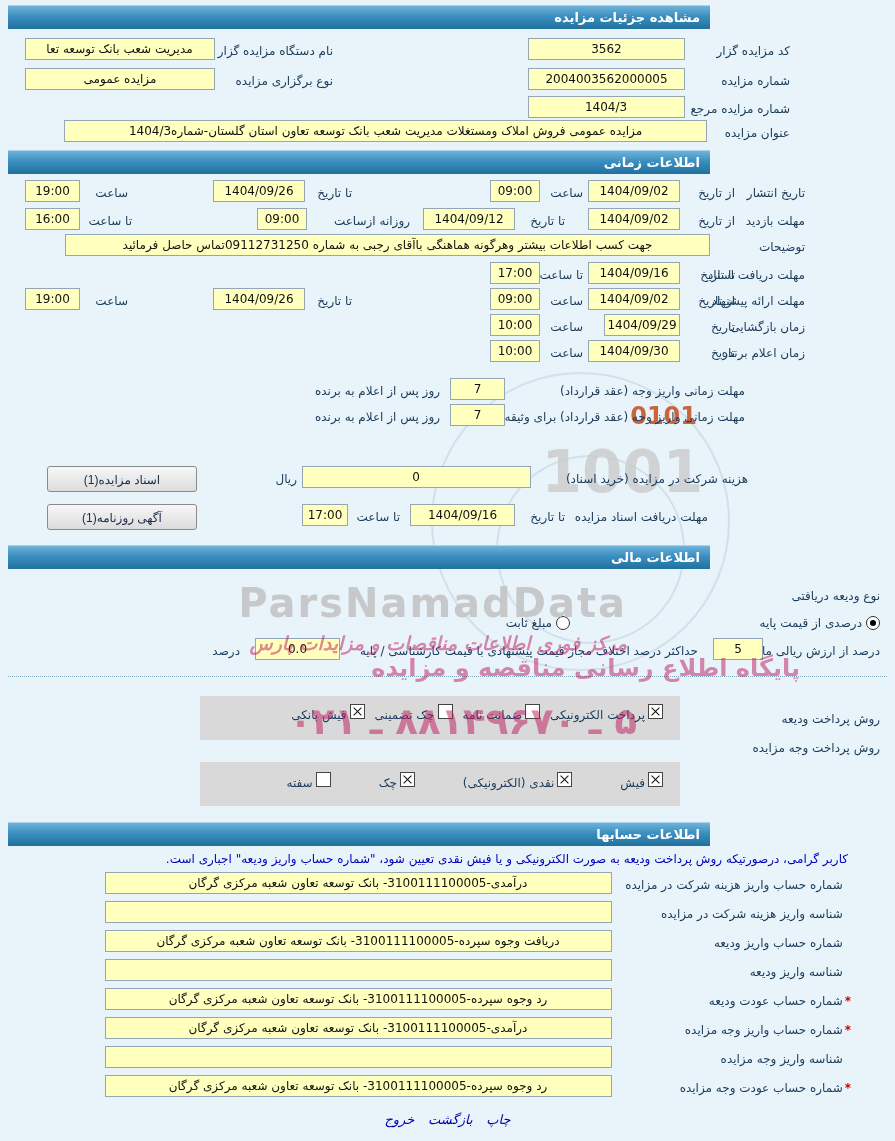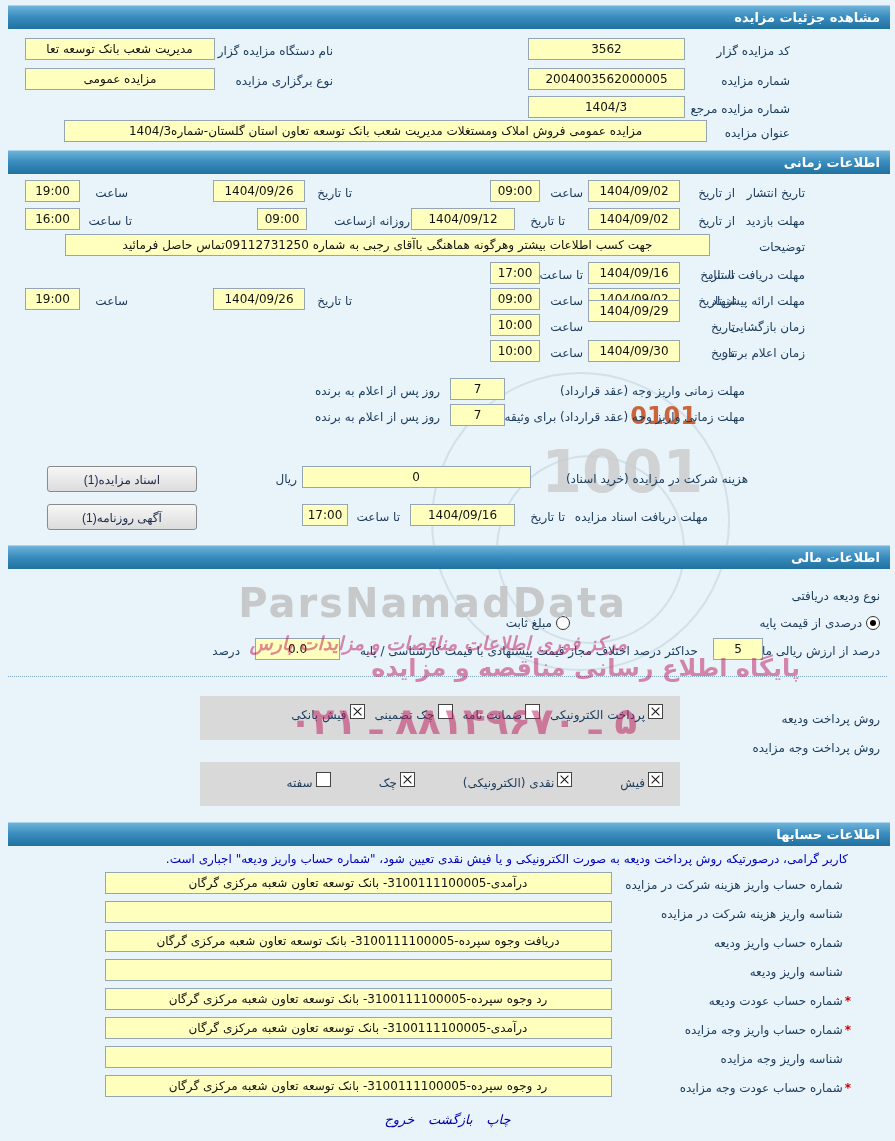--- a/index.html
+++ b/index.html
@@ -1,19 +1,19 @@
 <!DOCTYPE html>
 <html lang="fa" dir="rtl"><head>
 <meta charset="utf-8">
 <style>
   html,body{margin:0;padding:0}
   body{width:895px;height:1141px;background:#e8f3fa;overflow:hidden;
        font-family:"DejaVu Sans","Liberation Sans",sans-serif;font-size:12px;color:#1b3b5a;direction:rtl}
   #page{position:relative;width:895px;height:1141px}
-  .bar{position:absolute;left:8px;width:882px;height:24px;box-sizing:border-box;
+  .bar{position:absolute;left:8px;width:702px;height:24px;box-sizing:border-box;
        background:linear-gradient(180deg,#6fb3d9 0%,#3b8ec0 45%,#20719e 100%);
        border-top:1px solid #a8d4ec;color:#fff;font-weight:bold;font-size:13px;
        line-height:24px;padding-right:10px;z-index:2}
   .lb{position:absolute;height:22px;line-height:22px;white-space:nowrap;z-index:2;color:#1b3b5a}
   .vb{position:absolute;height:22px;line-height:20px;box-sizing:border-box;background:#ffffbe;
       border:1px solid #94a6b4;text-align:center;overflow:hidden;white-space:nowrap;z-index:2;color:#111}
   .tr{padding-right:5px;padding-left:4px}
   .btn{position:absolute;width:150px;height:26px;box-sizing:border-box;z-index:2;
        background:linear-gradient(180deg,#f7f7f7,#dcdcdc);border:1px solid #8a8a8a;border-radius:3px;
        font-size:12px;color:#1b2a4a;text-align:center;line-height:24px;cursor:pointer;white-space:nowrap}
@@ -77,21 +77,21 @@
   <div class="vb" style="right:355px;top:180px;width:50px">09:00</div>
   <div class="lb" style="right:543px;top:182px">تا تاریخ</div>
   <div class="vb" style="right:590px;top:180px;width:92px">1404/09/26</div>
   <div class="lb" style="right:767px;top:182px">ساعت</div>
   <div class="vb" style="right:815px;top:180px;width:55px">19:00</div>
 
   <div class="lb" style="right:90px;top:210px">مهلت بازدید</div>
   <div class="lb" style="right:160px;top:210px">از تاریخ</div>
   <div class="vb" style="right:215px;top:208px;width:92px">1404/09/02</div>
   <div class="lb" style="right:330px;top:210px">تا تاریخ</div>
-  <div class="vb" style="right:380px;top:208px;width:104px">1404/09/12</div>
+  <div class="vb" style="right:380px;top:208px;width:92px">1404/09/12</div>
   <div class="lb" style="right:485px;top:210px">روزانه ازساعت</div>
   <div class="vb" style="right:588px;top:208px;width:50px">09:00</div>
   <div class="lb" style="right:763px;top:210px">تا ساعت</div>
   <div class="vb" style="right:815px;top:208px;width:55px">16:00</div>
 
   <div class="lb" style="right:90px;top:236px">توضیحات</div>
   <div class="vb" style="right:185px;top:234px;width:645px">جهت کسب اطلاعات بیشتر وهرگونه هماهنگی باآقای رجبی به شماره 09112731250تماس حاصل فرمائید</div>
 
   <div class="lb" style="right:90px;top:264px">مهلت دریافت اسناد</div>
   <div class="lb" style="right:160px;top:264px">تا تاریخ</div>
@@ -104,21 +104,21 @@
   <div class="vb" style="right:215px;top:288px;width:92px">1404/09/02</div>
   <div class="lb" style="right:312px;top:290px">ساعت</div>
   <div class="vb" style="right:355px;top:288px;width:50px">09:00</div>
   <div class="lb" style="right:543px;top:290px">تا تاریخ</div>
   <div class="vb" style="right:590px;top:288px;width:92px">1404/09/26</div>
   <div class="lb" style="right:767px;top:290px">ساعت</div>
   <div class="vb" style="right:815px;top:288px;width:55px">19:00</div>
 
   <div class="lb" style="right:90px;top:316px">زمان بازگشایی</div>
   <div class="lb" style="right:160px;top:316px">تاریخ</div>
-  <div class="vb" style="right:215px;top:300px;width:92px">1404/09/29</div>
+  <div class="vb" style="right:215px;top:314px;width:76px">1404/09/29</div>
   <div class="lb" style="right:312px;top:316px">ساعت</div>
   <div class="vb" style="right:355px;top:314px;width:50px">10:00</div>
 
   <div class="lb" style="right:90px;top:342px">زمان اعلام برنده</div>
   <div class="lb" style="right:160px;top:342px">تاریخ</div>
   <div class="vb" style="right:215px;top:340px;width:92px">1404/09/30</div>
   <div class="lb" style="right:312px;top:342px">ساعت</div>
   <div class="vb" style="right:355px;top:340px;width:50px">10:00</div>
 
   <div class="lb" style="right:150px;top:380px">مهلت زمانی واریز وجه (عقد قرارداد)</div>

